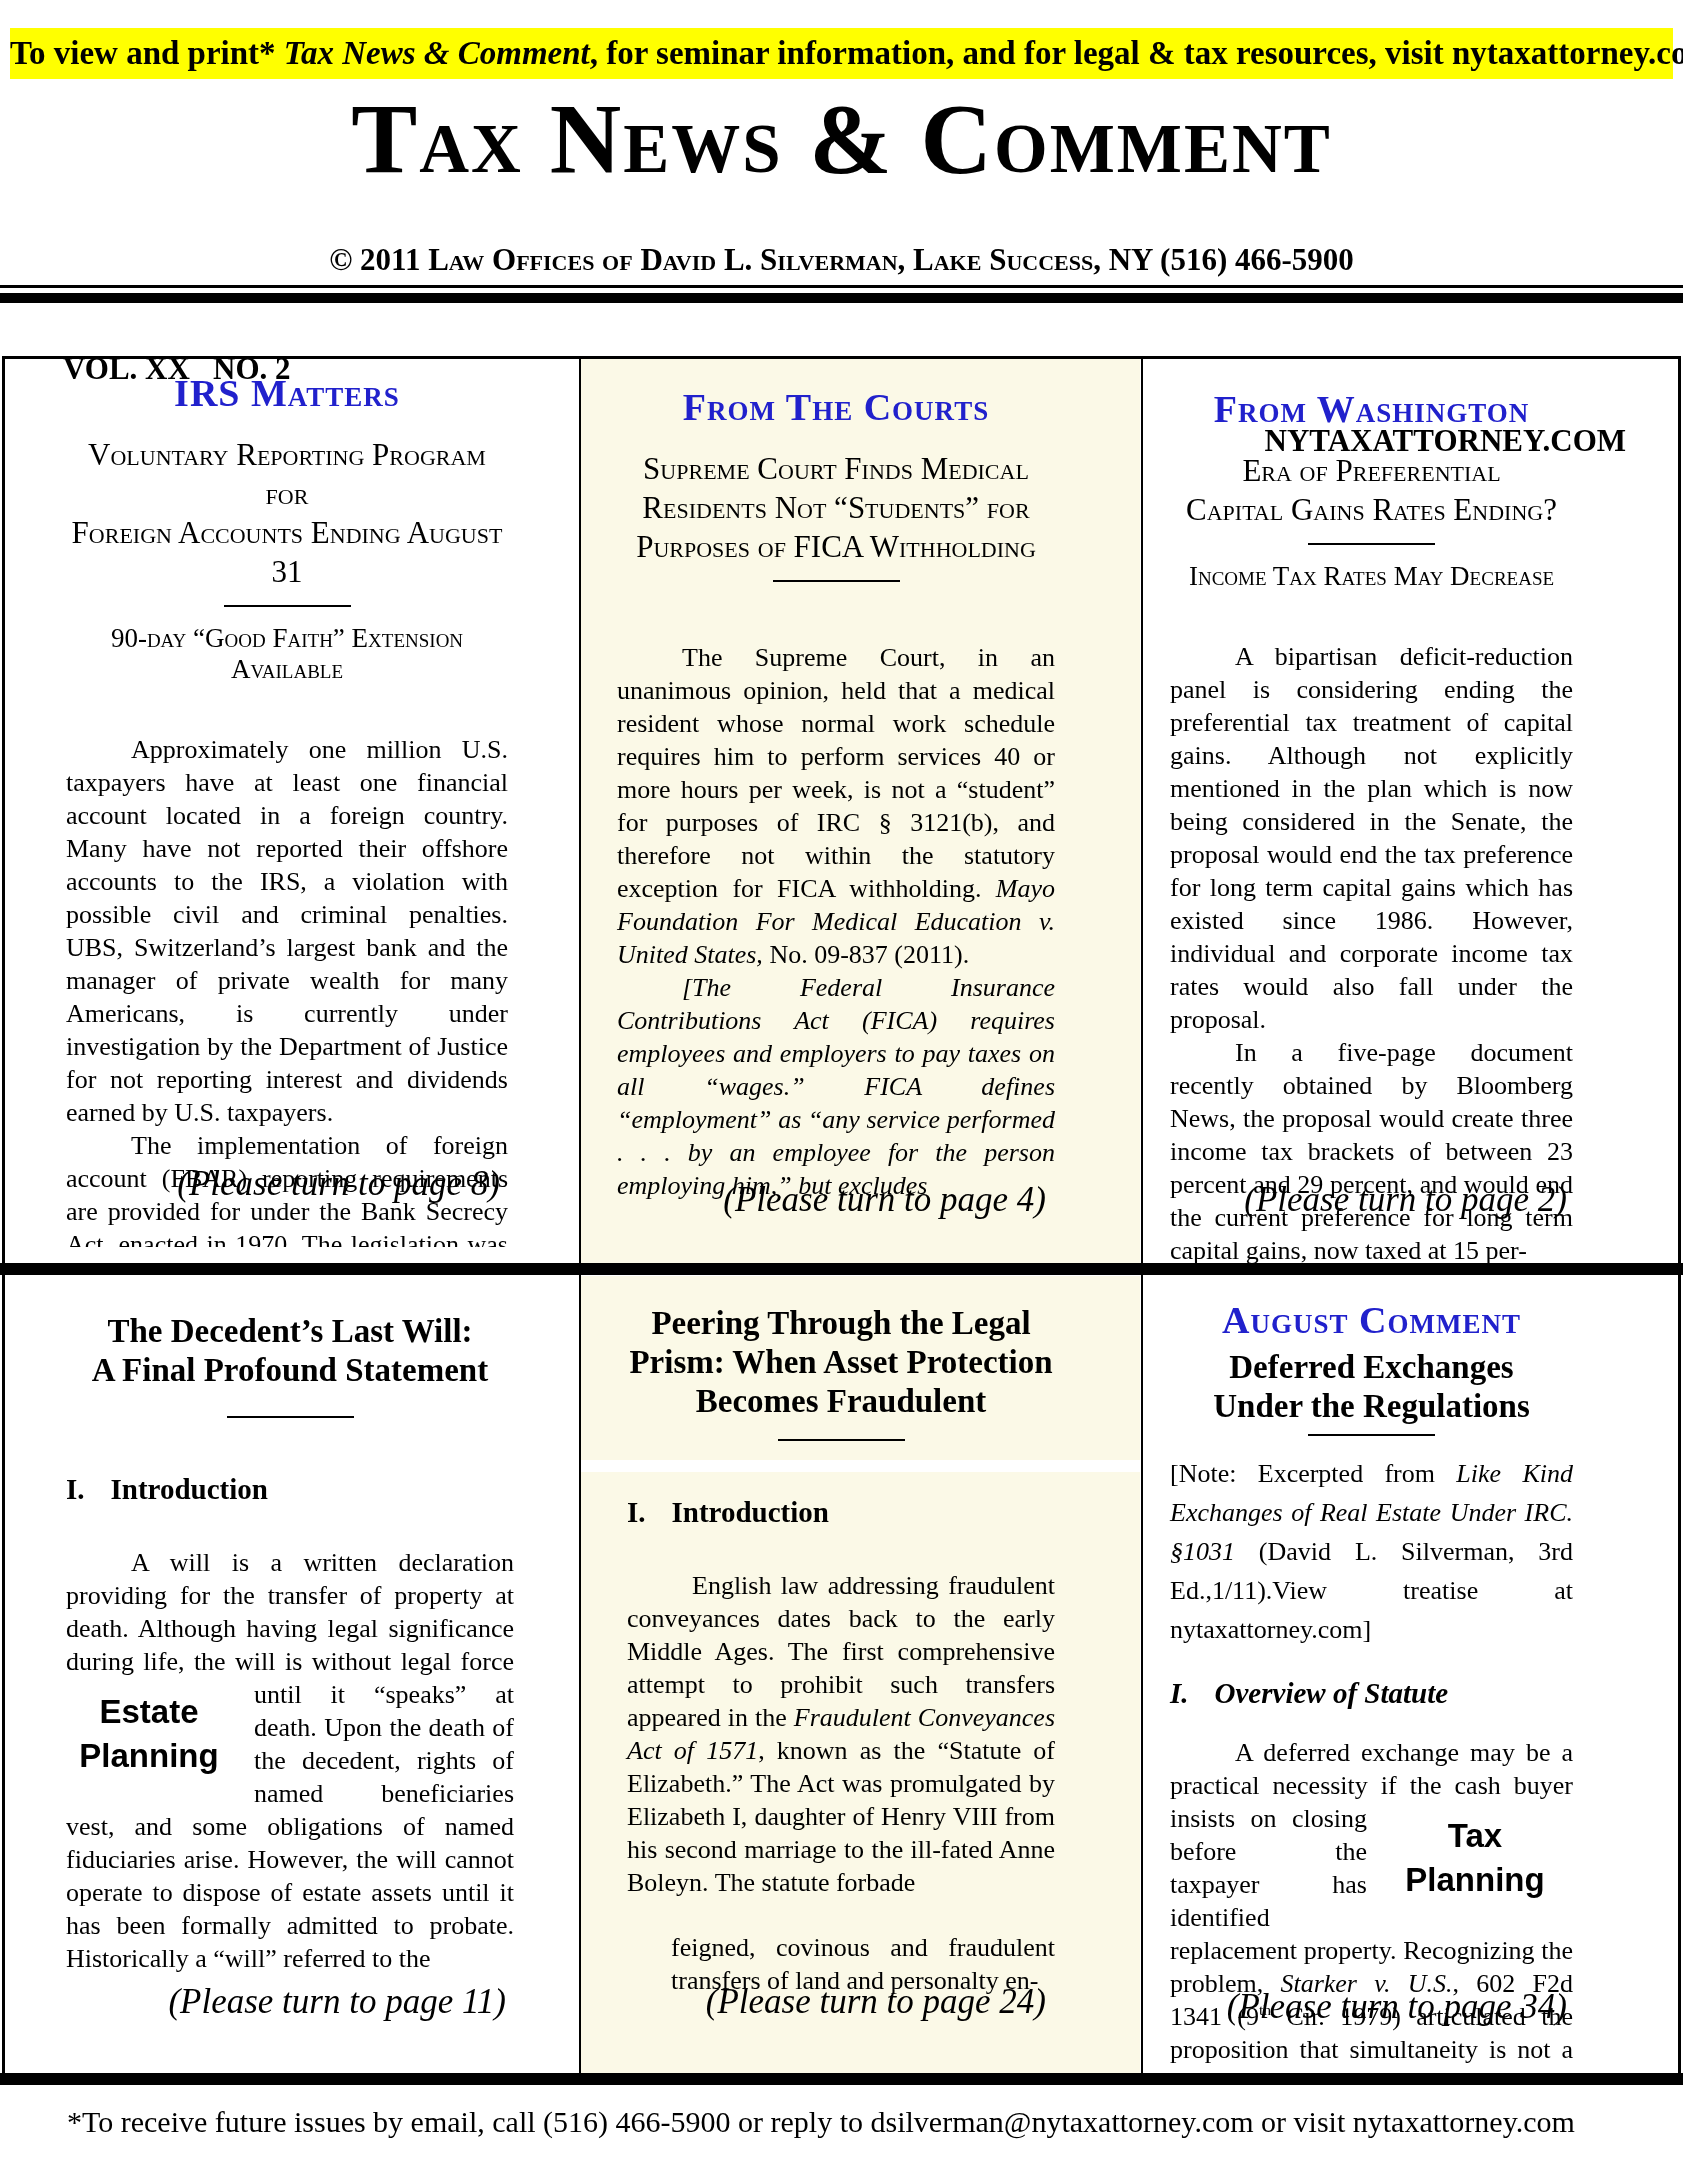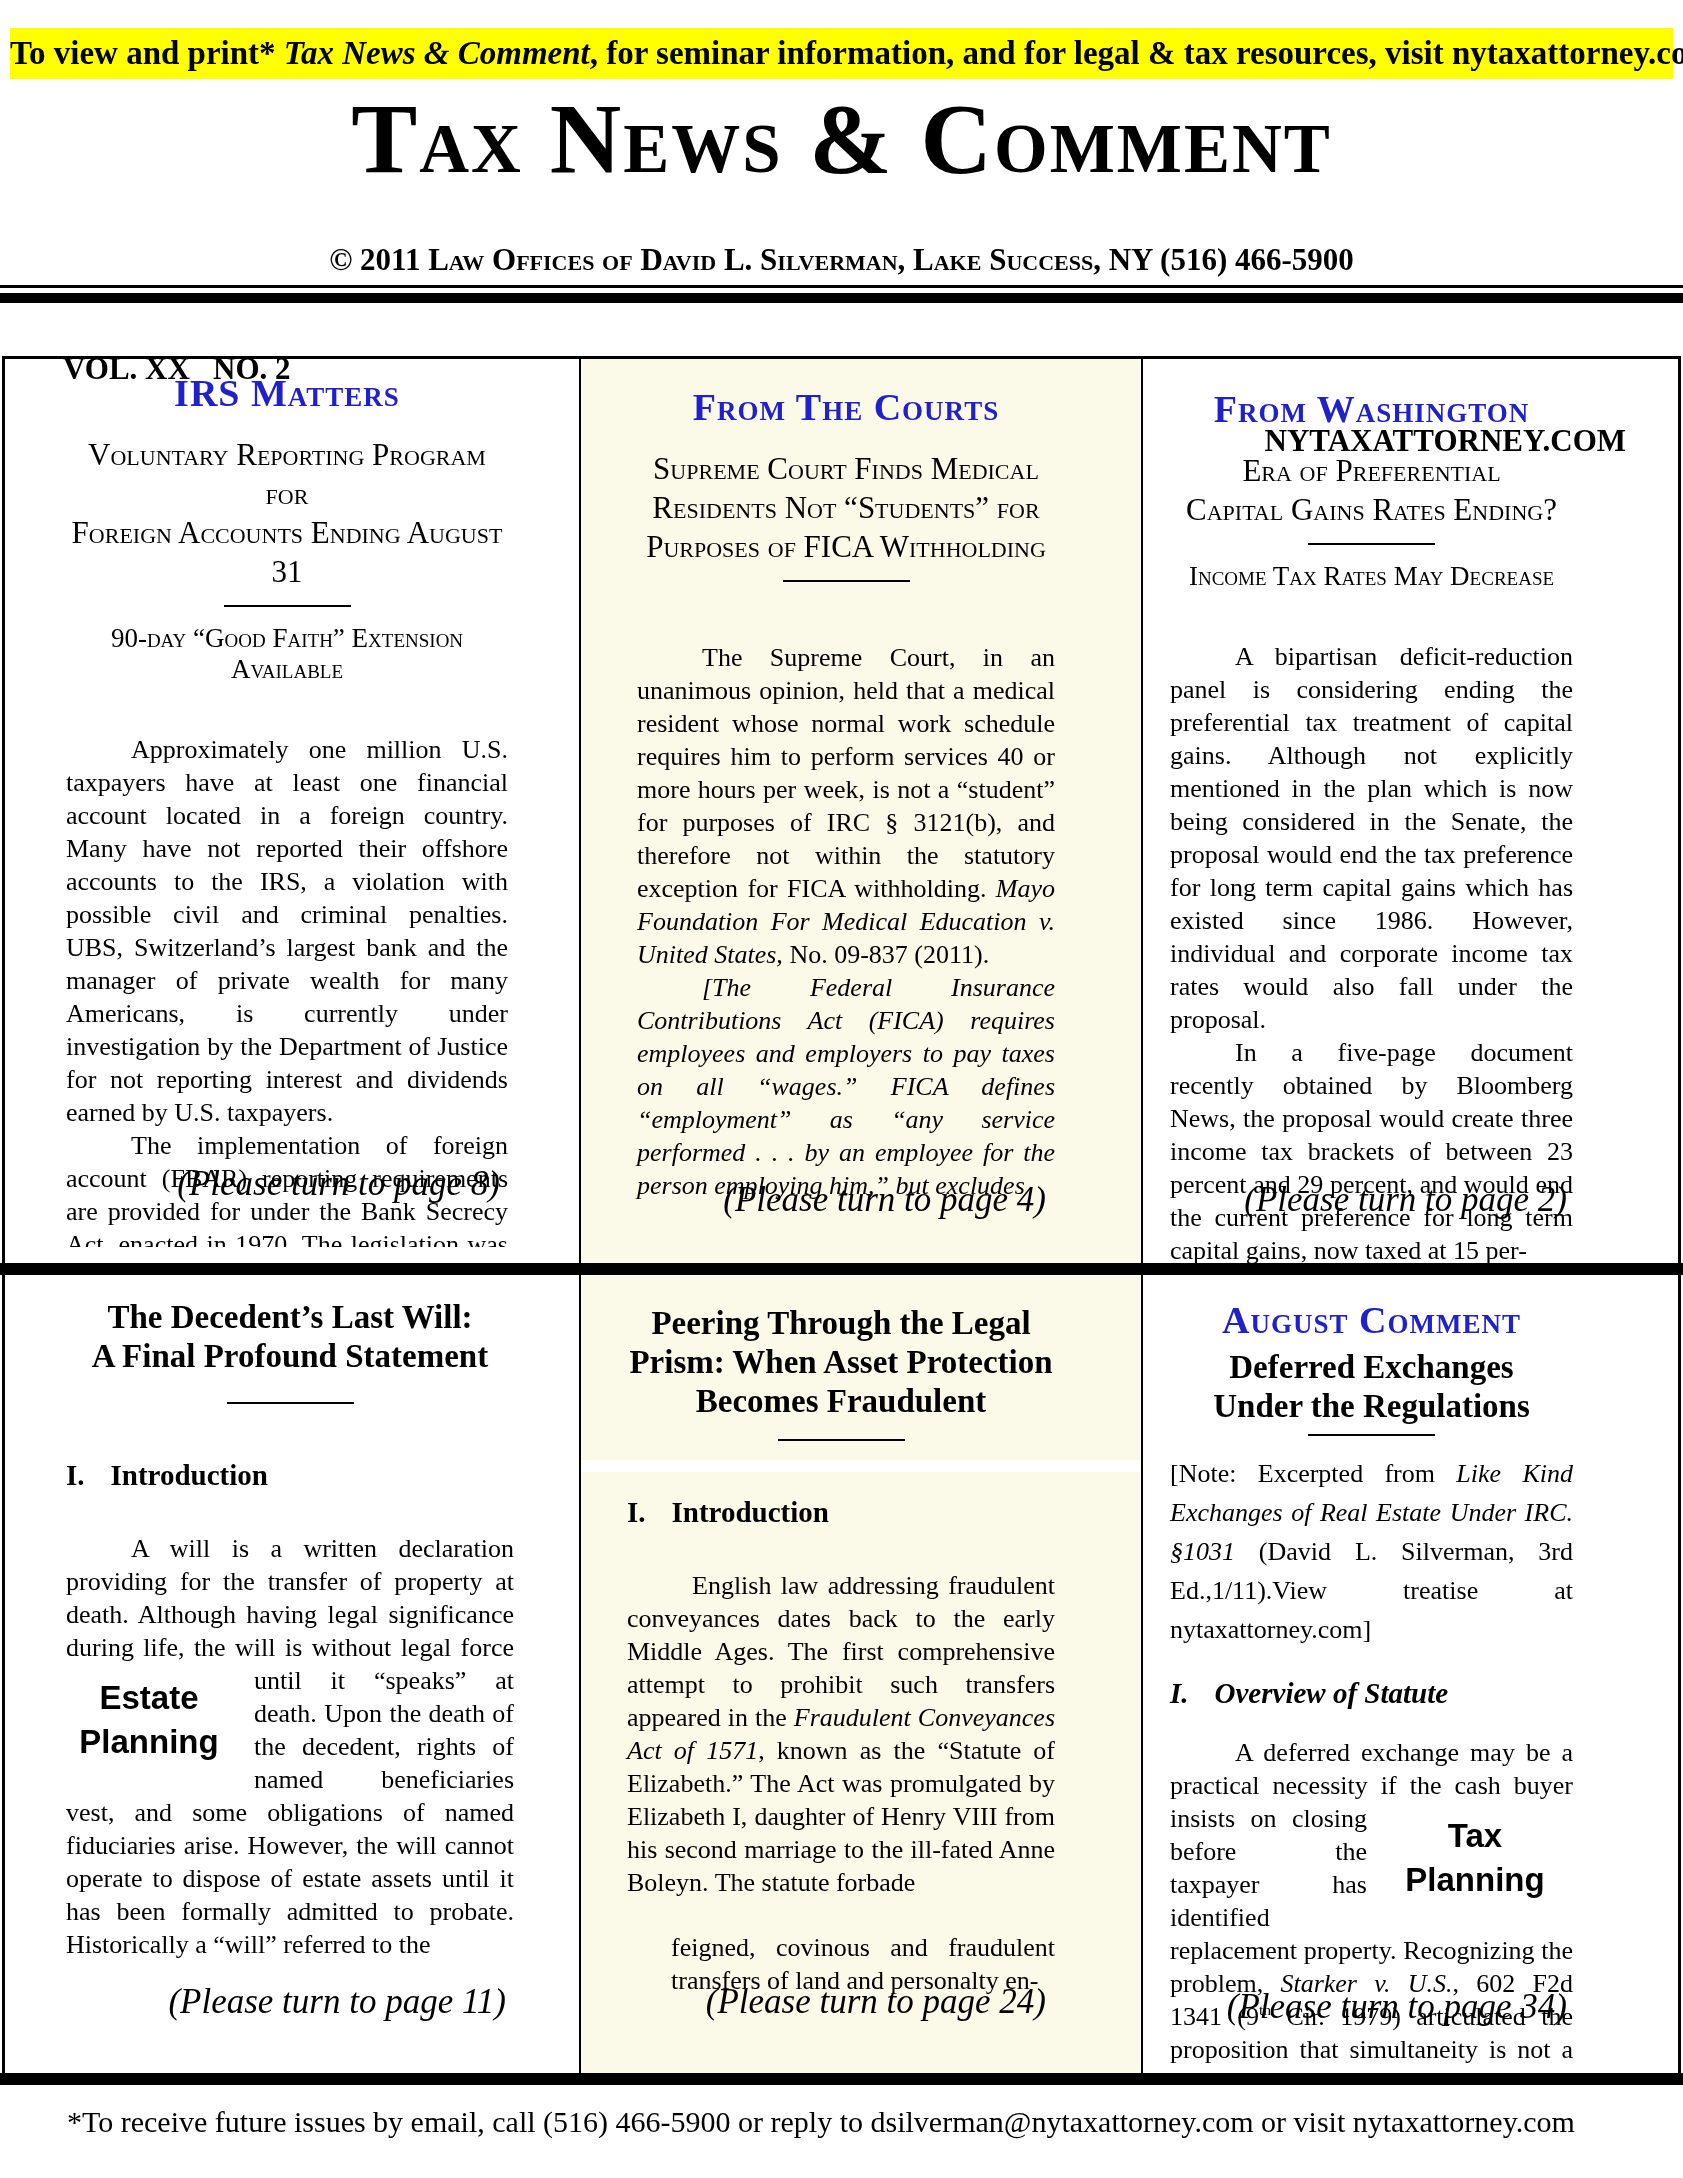--- a/index.html
+++ b/index.html
@@ -40,23 +40,23 @@
   .frame-left{left:2px;top:356px;width:3px;height:1717px;background:#000;}
   .frame-right{left:1678px;top:356px;width:3px;height:1717px;background:#000;}
   .divider-a{left:579px;top:356px;width:2px;height:1717px;background:#000;}
   .divider-b{left:1141px;top:356px;width:2px;height:1717px;background:#000;}
   .bar-mid{left:0;top:1263px;width:1683px;height:12px;background:#000;}
   .bar-bottom{left:0;top:2073px;width:1683px;height:12px;background:#000;}
 
   
   .col{position:absolute;box-sizing:border-box;overflow:hidden;}
   .col-ul{left:5px;  top:343px; width:574px;height:904px;padding:14px 71px 0 61px;}
-  .col-um{left:581px;top:359px; width:559px;height:904px;padding:12px 85px 0 56px;background:var(--cream,#FBF9E7);}
+  .col-um{left:581px;top:359px; width:559px;height:904px;padding:12px 85px 0 36px;background:var(--cream,#FBF9E7);}
   .col-ur{left:1142px;top:359px;width:536px;height:904px;padding:14px 105px 0 28px;}
-  .col-ll{left:5px;  top:1276px;width:580px;height:797px;padding:8px 71px 0 61px;}
+  .col-ll{left:5px;  top:1276px;width:580px;height:797px;padding:22px 71px 0 61px;}
   .col-lm{left:581px;top:1276px;width:559px;height:797px;padding:14px 85px 0 46px;background:var(--cream,#FBF9E7);}
   .col-lr{left:1142px;top:1276px;width:536px;height:797px;padding:16px 105px 0 28px;}
   .lm-gap{position:absolute;left:0;top:184px;width:100%;height:12px;background:#fff;}
 
   
   .section-header{
     margin:14px 0 0;text-align:center;color:var(--blue,#2121CC);
     font-size:38px;line-height:44px;font-weight:bold;font-variant:small-caps;letter-spacing:1px;
   }
   .headline{

